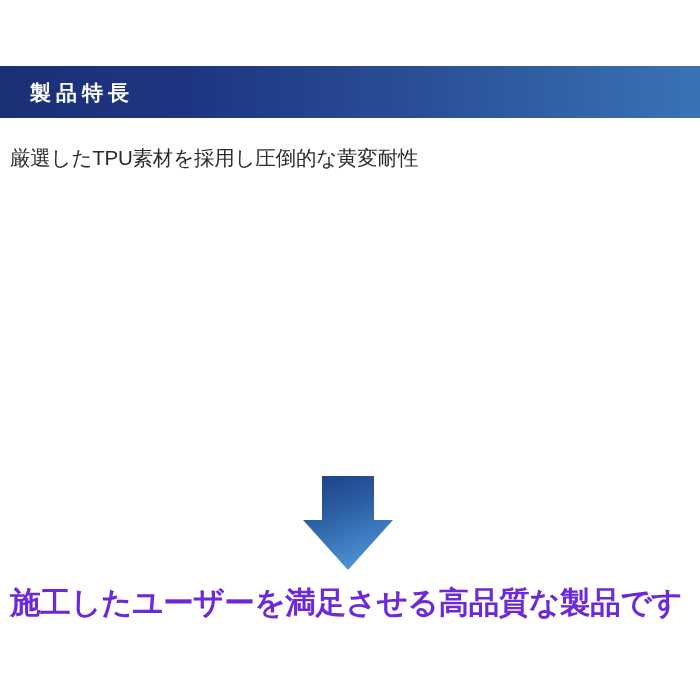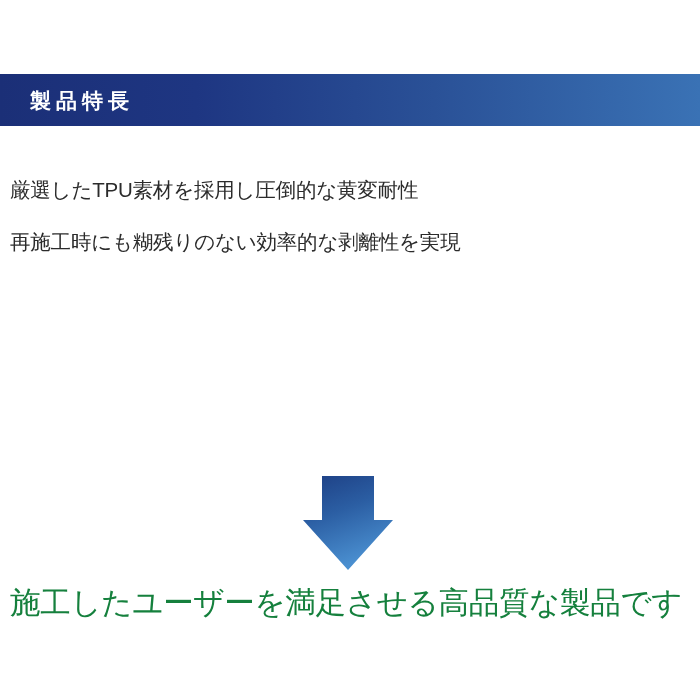--- a/index.html
+++ b/index.html
@@ -27,21 +27,20 @@
   
   .section-banner {
     position: absolute;
     left: 0;
     top: 66px;
     width: 700px;
     height: 52px;
     background: linear-gradient(to right, #1b2f77 0%, #1e3682 28%, #2a5197 62%, #3a72b5 100%);
     display: flex;
     align-items: center;
-    margin-top: 8px;
   }
   .section-banner-title {
     color: #ffffff;
     font-size: 21px;
     font-weight: bold;
     letter-spacing: 5px;
     margin-left: 30px;
     line-height: 1;
     white-space: nowrap;
   }
@@ -56,21 +55,21 @@
     padding: 0;
     list-style: none;
   }
   .feature-item {
     color: #2b2b2b;
     font-size: 20.5px;
     font-weight: 500;
     line-height: 1;
     height: 52px;
     display: flex;
-    align-items: flex-end;
+    align-items: flex-start;
     white-space: nowrap;
     letter-spacing: -0.2px;
   }
 
   
   .arrow-wrap {
     position: absolute;
     left: 303px;
     top: 476px;
     width: 90px;
@@ -81,43 +80,40 @@
     width: 90px;
     height: 94px;
   }
 
   
   .closing-headline {
     position: absolute;
     left: 10px;
     top: 583px;
     width: 690px;
-    color: #15803d;
+    color: #6d28d9;
     font-size: 30.5px;
-    font-weight: normal;
+    font-weight: bold;
     line-height: 1.25;
     white-space: nowrap;
     letter-spacing: -0.3px;
   }
 </style>
 </head>
 <body>
 
 <div class="page">
 
   <div class="section-banner">
     <div class="section-banner-title">製品特長</div>
   </div>
 
   <ul class="feature-list">
     <li class="feature-item">
       <span>厳選したTPU素材を採用し圧倒的な黄変耐性</span>
-    </li>
-    <li class="feature-item">
-      <span>再施工時にも糊残りのない効率的な剥離性を実現</span>
     </li>
   </ul>
 
   <div class="arrow-wrap">
     <svg viewBox="0 0 90 94" xmlns="http://www.w3.org/2000/svg" aria-hidden="true">
       <defs>
         <linearGradient id="arrowGrad" x1="0" y1="0" x2="0.35" y2="1">
           <stop offset="0%" stop-color="#1d3f84"></stop>
           <stop offset="45%" stop-color="#2b5ea3"></stop>
           <stop offset="100%" stop-color="#4a8fd0"></stop>

